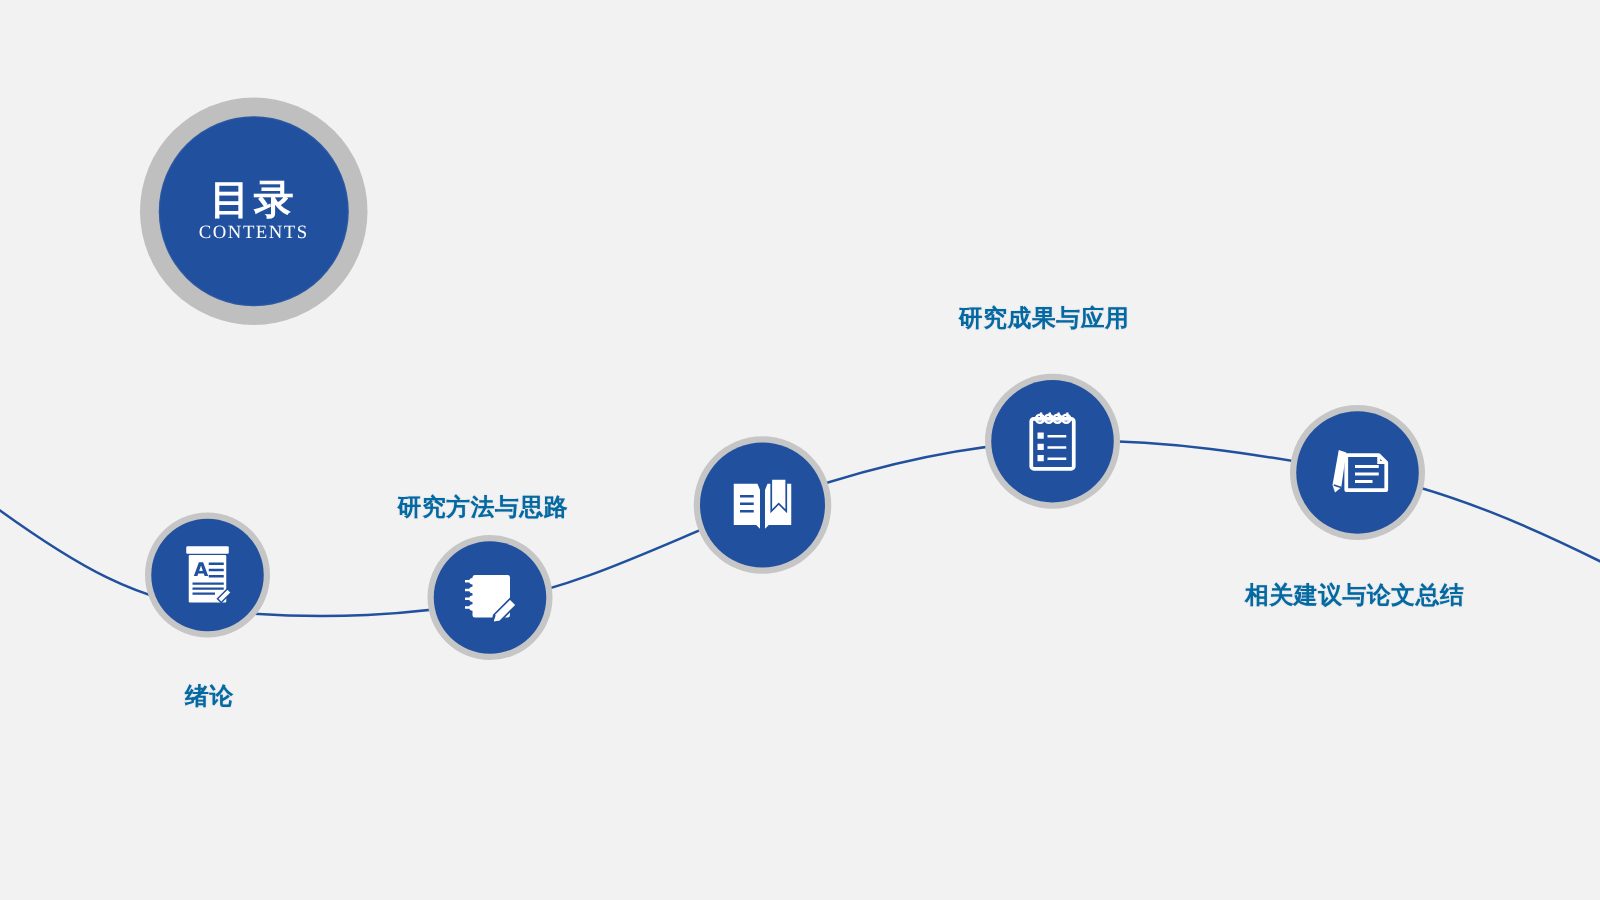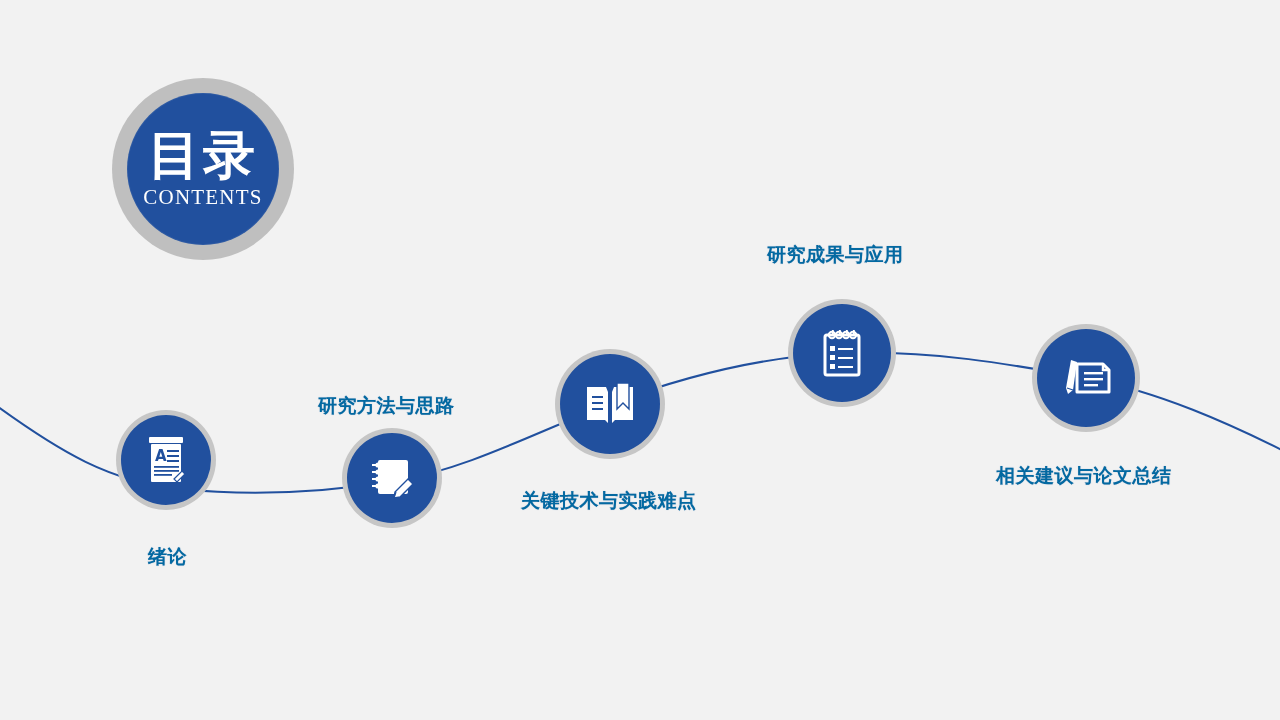--- a/index.html
+++ b/index.html
@@ -53,31 +53,31 @@
     border-radius: 50%;
     background: #21509e;
     display: flex;
     flex-direction: column;
     align-items: center;
     justify-content: center;
     box-shadow: inset 0 0 0 1px rgba(255,255,255,0.06);
   }
   #title-bubble .cn {
     color: #ffffff;
-    font-size: 52px;
+    font-size: 32px;
     font-weight: bold;
     letter-spacing: 3px;
     line-height: 1.05;
     margin-bottom: 2px;
     font-family: "DejaVu Sans", "Liberation Sans", sans-serif;
     text-align: right;
   }
   #title-bubble .en {
     color: #ffffff;
-    font-size: 21px;
+    font-size: 15px;
     letter-spacing: 1.2px;
     font-family: "Liberation Serif", "DejaVu Serif", serif;
   }
 
   
   .node {
     position: absolute;
     border-radius: 50%;
     background: #c6c6c6;
     display: flex;
@@ -170,21 +170,20 @@
       <svg width="54" height="50" viewBox="0 0 54 50">
         <path d="M4 8 L23 8 L25 13 L25 44 L22 41 L4 41 Z" fill="#ffffff"></path>
         <path d="M50 8 L31 8 L29 13 L29 44 L32 41 L50 41 Z" fill="#ffffff"></path>
         <rect x="9" y="17" width="11" height="2" fill="#21509e"></rect>
         <rect x="9" y="23" width="11" height="2" fill="#21509e"></rect>
         <rect x="9" y="29" width="11" height="2" fill="#21509e"></rect>
         <path d="M34 4 L46 4 L46 30 L40 24 L34 30 Z" fill="#ffffff" stroke="#21509e" stroke-width="1.4"></path>
       </svg>
     </div>
   </div>
-  <div class="node-label" style="left:521px; top:488px;">关键技术与实践难点</div>
 
   <div class="node" style="left:788px; top:299px; width:108px; height:108px;">
     <div class="disc" style="width:98px; height:98px;">
       <svg width="46" height="52" viewBox="0 0 46 52">
         <rect x="6" y="8" width="34" height="40" rx="2" fill="none" stroke="#ffffff" stroke-width="3"></rect>
         <circle cx="13" cy="8" r="3.2" fill="none" stroke="#ffffff" stroke-width="2"></circle>
         <circle cx="20" cy="8" r="3.2" fill="none" stroke="#ffffff" stroke-width="2"></circle>
         <circle cx="27" cy="8" r="3.2" fill="none" stroke="#ffffff" stroke-width="2"></circle>
         <circle cx="34" cy="8" r="3.2" fill="none" stroke="#ffffff" stroke-width="2"></circle>
         <rect x="13" y="3" width="1.8" height="6" fill="#ffffff"></rect>

